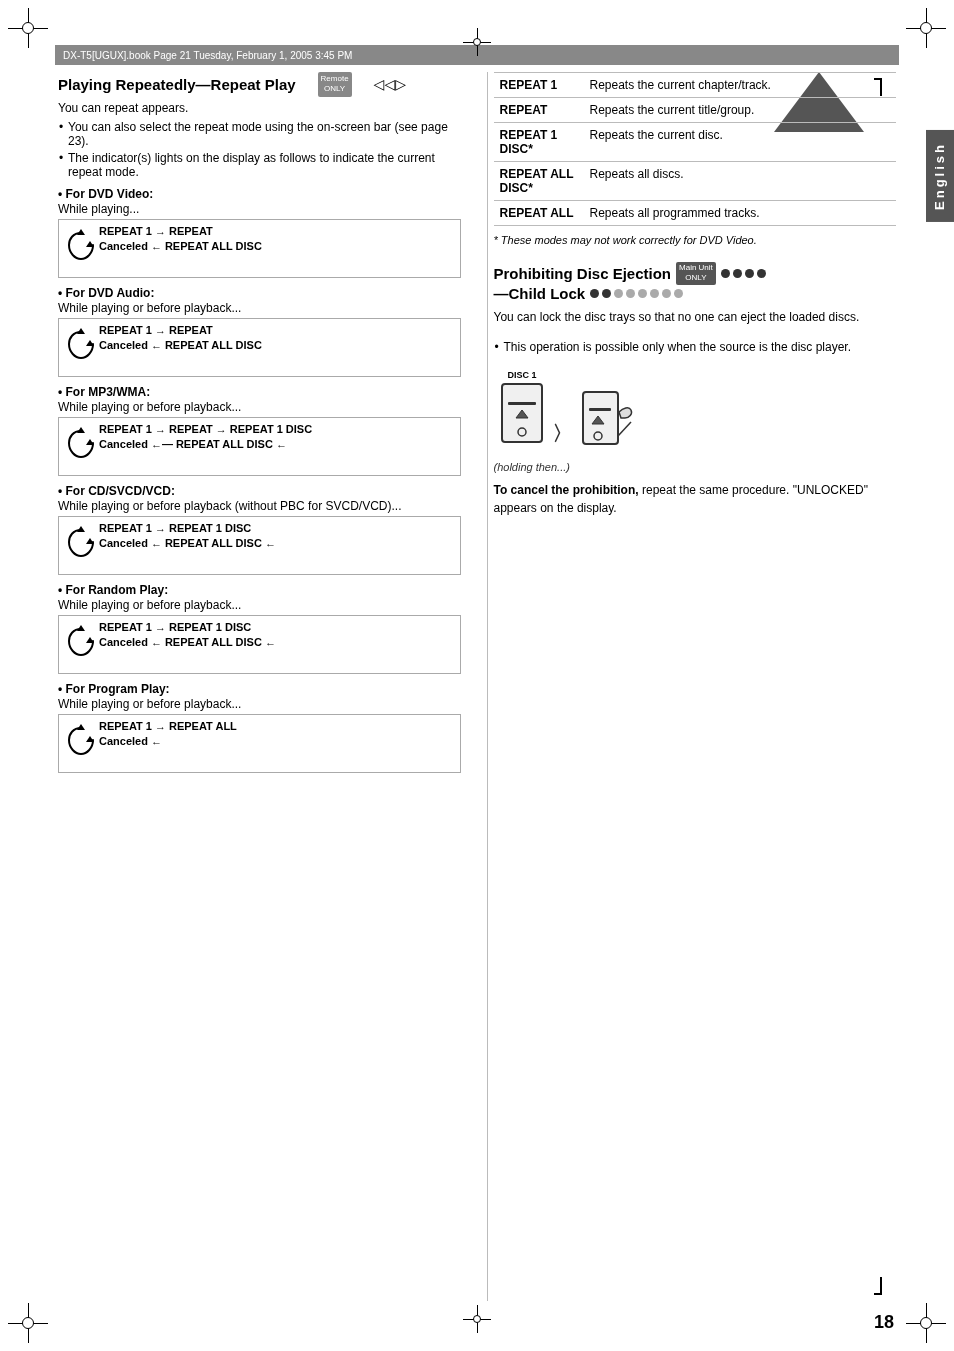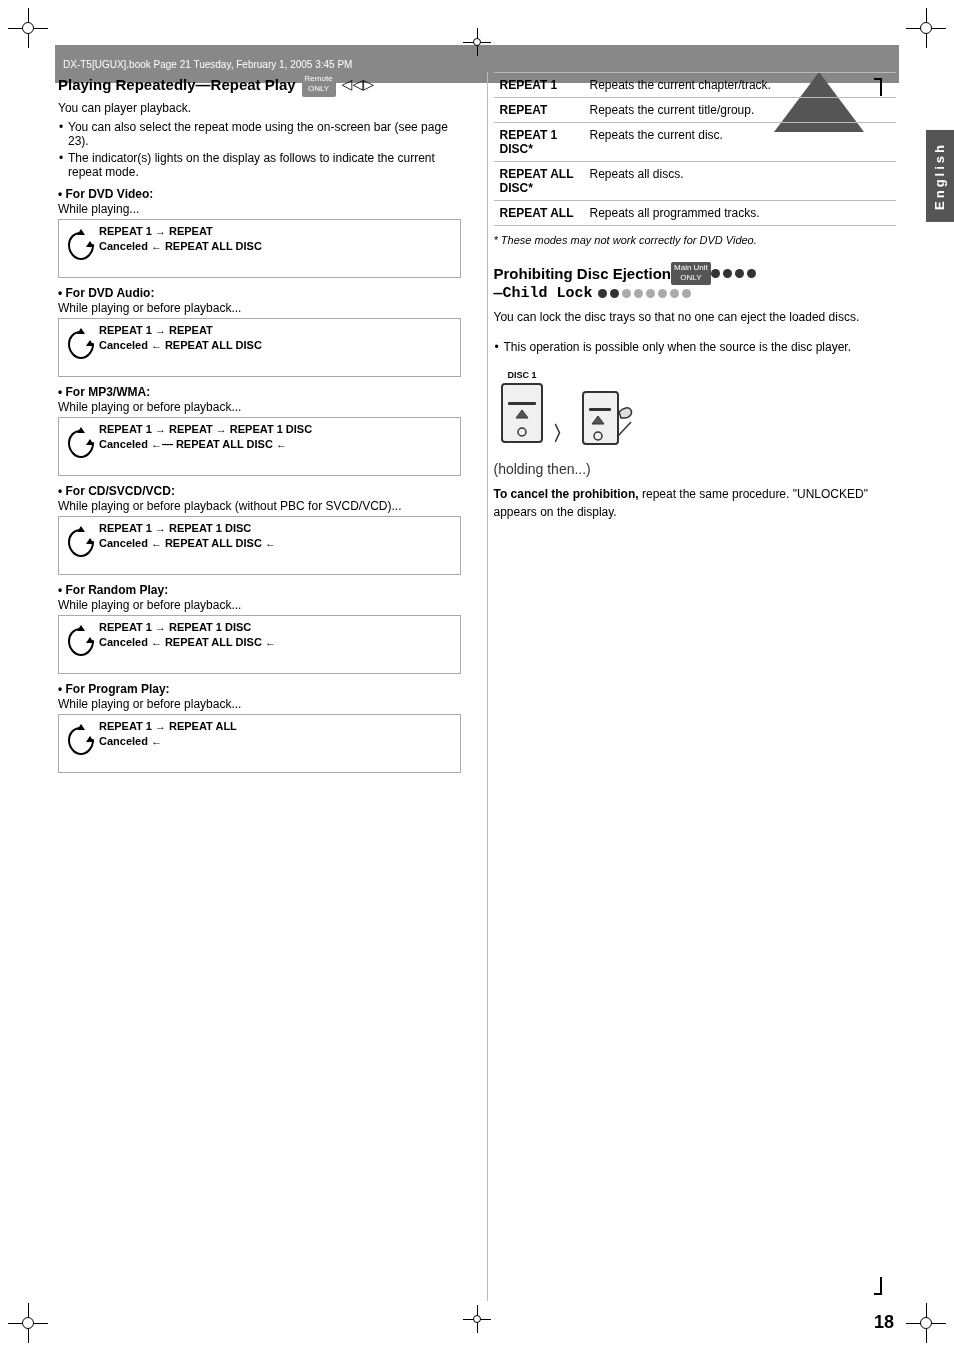--- a/index.html
+++ b/index.html
@@ -78,45 +78,45 @@
   <div class="crosshair">
       <div class="crosshair-circle"></div>
     </div>
 </div>
 <div class="corner-decoration corner-br">
   <div class="crosshair">
       <div class="crosshair-circle"></div>
     </div>
 </div>
 
-<div style="position:absolute;top:45px;left:55px;right:55px;height:38px;background:#888;display:flex;align-items:center;padding-left:8px;">
+<div style="position:absolute;top:45px;left:55px;right:55px;height:20px;background:#888;display:flex;align-items:center;padding-left:8px;">
   <span style="color:#fff;font-size:10px;">DX-T5[UGUX].book  Page 21  Tuesday, February 1, 2005  3:45 PM</span>
 </div>
 
 <div style="position:absolute;top:72px;right:90px;">
   <svg width="90" height="60" viewBox="0 0 90 60">
     <polygon points="45,0 90,60 0,60" fill="#555"></polygon>
   </svg>
 </div>
 
 <div style="position:absolute;top:130px;right:0;width:28px;background:#555;color:#fff;font-size:13px;font-weight:bold;writing-mode:vertical-rl;transform:rotate(180deg);padding:12px 6px;letter-spacing:3px;">
   <span>English</span>
 </div>
 
 <div style="position:absolute;top:72px;left:58px;right:58px;bottom:50px;display:flex;gap:16px;">
 
   <div style="flex:1;padding-right:10px;">
 
-    <div style="display:flex;align-items:center;gap:6px;margin-bottom:4px;">
+    <div style="display:flex;align-items:center;gap:22px;margin-bottom:4px;">
       <span style="font-size:15px;font-weight:bold;font-family:'Arial Black',Arial,sans-serif;">Playing Repeatedly—Repeat Play</span>
       <span style="background:#888;color:#fff;font-size:8px;padding:2px 3px;border-radius:2px;line-height:1.3;text-align:center;">Remote<br>ONLY</span>
       <span style="font-size:14px;">◁◁▷</span>
     </div>
 
-    <div style="font-size:12px;margin-bottom:5px;">You can player playback.</div>
+    <div style="font-size:12px;margin-bottom:5px;">You can repeat appears.</div>
     <div style="font-size:12px;margin-bottom:3px;margin-left:10px;position:relative;">
       <span style="position:absolute;left:-9px;">•</span>
       <span>You can also select the repeat mode using the on-screen bar (see page 23).</span>
     </div>
     <div style="font-size:12px;margin-bottom:8px;margin-left:10px;position:relative;">
       <span style="position:absolute;left:-9px;">•</span>
       <span>The indicator(s) lights on the display as follows to indicate the current repeat mode.</span>
     </div>
 
     <div style="font-size:12px;font-weight:bold;margin-bottom:1px;">• For DVD Video:</div>
@@ -294,34 +294,34 @@
       <tr>
         <td style="padding:5px 6px;border-bottom:1px solid #bbb;font-weight:bold;vertical-align:top;">REPEAT ALL</td>
         <td style="padding:5px 6px;border-bottom:1px solid #bbb;vertical-align:top;">Repeats all programmed tracks.</td>
       </tr>
     </tbody>
       </table>
 
     <div style="font-size:11px;font-style:italic;margin-bottom:16px;">* These modes may not work correctly for DVD Video.</div>
 
     <div style="margin-bottom:3px;">
-      <div style="display:flex;align-items:center;flex-wrap:wrap;">
+      <div style="display:flex;align-items:center;gap:5px;flex-wrap:wrap;">
         <span style="font-size:15px;font-weight:bold;font-family:'Arial Black',Arial,sans-serif;">Prohibiting Disc Ejection</span>
         <div style="display:flex;flex-direction:column;gap:1px;align-items:center;">
           <span style="background:#555;color:#fff;font-size:8px;padding:1px 3px;border-radius:2px;line-height:1.3;text-align:center;">Main Unit<br>ONLY</span>
         </div>
         <div style="display:flex;gap:3px;">
           <div style="width:9px;height:9px;border-radius:50%;background:#333;"></div>
           <div style="width:9px;height:9px;border-radius:50%;background:#333;"></div>
           <div style="width:9px;height:9px;border-radius:50%;background:#333;"></div>
           <div style="width:9px;height:9px;border-radius:50%;background:#333;"></div>
         </div>
       </div>
       <div style="display:flex;align-items:center;gap:5px;flex-wrap:wrap;margin-bottom:6px;">
-        <span style="font-size:15px;font-weight:bold;font-family:Liberation Mono, monospace;">—Child Lock</span>
+        <span style="font-size:15px;font-weight:bold;font-family:Liberation Sans, sans-serif;">—Child Lock</span>
         <div style="display:flex;gap:3px;">
           <div style="width:9px;height:9px;border-radius:50%;background:#333;"></div>
           <div style="width:9px;height:9px;border-radius:50%;background:#333;"></div>
           <div style="width:9px;height:9px;border-radius:50%;background:#aaa;"></div>
           <div style="width:9px;height:9px;border-radius:50%;background:#aaa;"></div>
           <div style="width:9px;height:9px;border-radius:50%;background:#aaa;"></div>
           <div style="width:9px;height:9px;border-radius:50%;background:#aaa;"></div>
           <div style="width:9px;height:9px;border-radius:50%;background:#aaa;"></div>
           <div style="width:9px;height:9px;border-radius:50%;background:#aaa;"></div>
         </div>
@@ -360,21 +360,21 @@
           <rect x="8" y="26" width="22" height="3" rx="1" fill="#333"></rect>
           <polygon points="17,34 11,42 23,42" stroke="#333" stroke-width="1" fill="#555"></polygon>
           <circle cx="17" cy="54" r="4" stroke="#333" stroke-width="1.5" fill="none"></circle>
 
           <path d="M38 30 C42 26 48 24 50 28 C52 32 48 36 44 36 L40 36 Z" stroke="#333" stroke-width="1.5" fill="#ddd"></path>
           <line x1="37" y1="54" x2="50" y2="40" stroke="#333" stroke-width="1.5"></line>
         </svg>
       </div>
     </div>
 
-    <div style="font-size:14px;color:#333;margin-bottom:7px;">(holding then...)</div>
+    <div style="font-size:11px;color:#333;margin-bottom:7px;font-style:italic;">(holding then...)</div>
 
     <div style="font-size:12px;margin-top:8px;line-height:1.5;">
       <strong>To cancel the prohibition,</strong><span> repeat the same procedure. "UNLOCKED" appears on the display.</span>
     </div>
 
   </div>
 </div>
 
 <div style="position:absolute;bottom:18px;right:60px;font-size:18px;font-weight:bold;">18</div>
 

